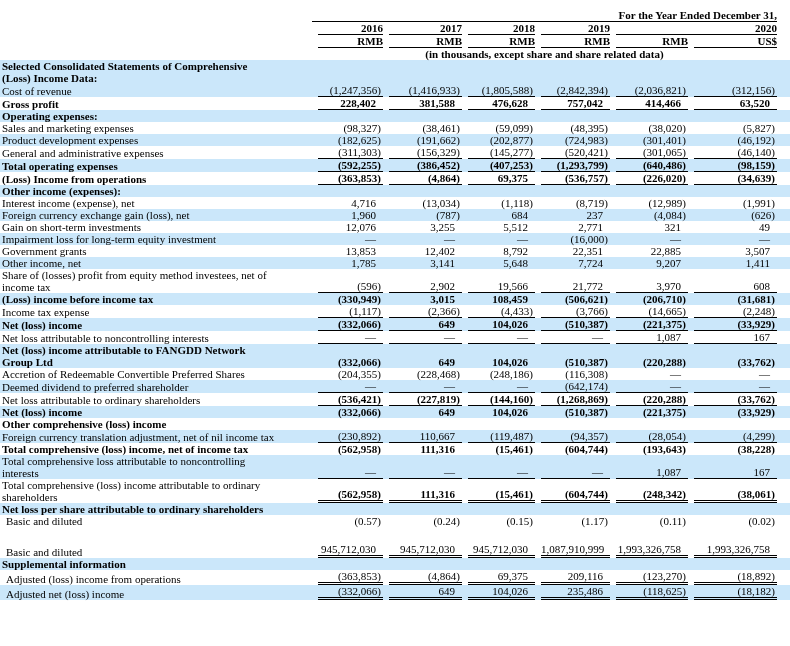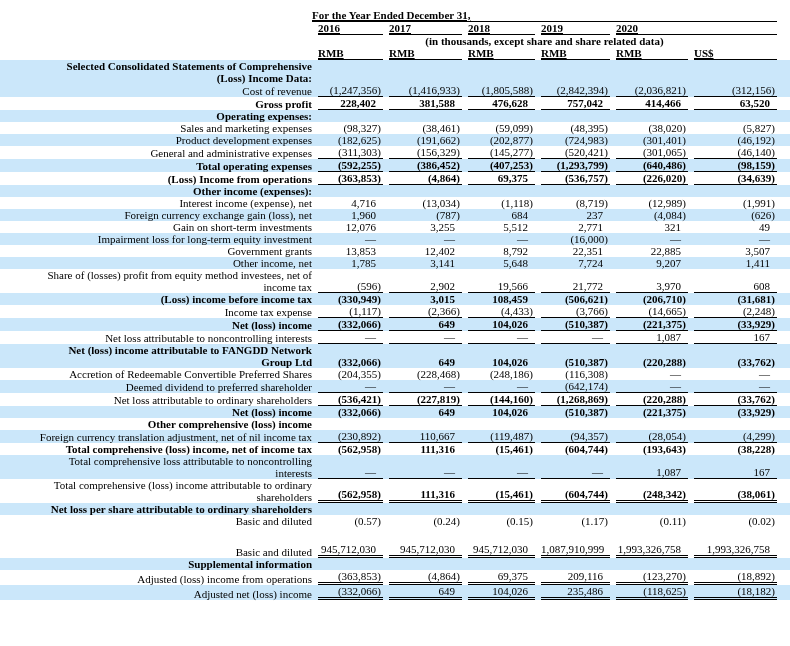--- a/index.html
+++ b/index.html
@@ -5,31 +5,31 @@
   html,body{margin:0;padding:0;background:#fff;}
   body{
     width:790px;height:646px;overflow:hidden;
     font-family:"Liberation Serif","DejaVu Serif",serif;
     font-size:11px;line-height:12px;color:#000;
   }
   .page{padding-top:9px;}
   table{border-collapse:collapse;table-layout:fixed;width:790px;}
   td{padding:0;vertical-align:bottom;}
   tr.shade{background:var(--stripe,#cbe7fa);}
-  .lbl{white-space:pre-line;padding-left:2px;text-align:right;}
+  .lbl{white-space:pre-line;padding-left:2px;}
   .ind{padding-left:6px;}
   .b{font-weight:bold;}
   .val{padding-left:6px;}
   .lastcol{padding-right:13px;}
   .val .d{text-align:right;padding-right:2px;min-height:12px;}
   .val .np{padding-right:7px;}
   .r-single .d,.d.r-single{border-bottom:1px solid #000;}
   .r-double .d,.d.r-double{border-bottom:3px double #000;}
   .hc{text-align:center;font-weight:bold;}
-  .hc .d{border-bottom:1px solid #000;text-align:left;padding-right:0;text-decoration:underline;}
+  .hc .d{border-bottom:1px solid #000;text-align:right;padding-right:0;}
   .note{text-align:center;font-weight:bold;}
   .spacer td{height:16px;}
 </style>
 </head>
 <body style="--stripe: #cbe7fa;">
 
 <div class="page">
   <table>
     <colgroup>
       <col style="width:312px">
@@ -58,45 +58,45 @@
           <td class="hc val">
             <div class="d">2018</div>
           </td>
           <td class="hc val">
             <div class="d">2019</div>
           </td>
           <td class="hc val lastcol" colspan="2">
             <div class="d">2020</div>
           </td>
         </tr>
+      <tr id="currency-row">
+          <td></td>
+          <td class="hc val">
+            <div class="d">RMB</div>
+          </td>
+          <td class="hc val">
+            <div class="d">RMB</div>
+          </td>
+          <td class="hc val">
+            <div class="d">RMB</div>
+          </td>
+          <td class="hc val">
+            <div class="d">RMB</div>
+          </td>
+          <td class="hc val">
+            <div class="d">RMB</div>
+          </td>
+          <td class="hc val lastcol">
+            <div class="d">US$</div>
+          </td>
+        </tr>
       <tr>
         <td></td>
         <td colspan="6" class="note lastcol">(in thousands, except share and share related data)</td>
       </tr>
-      <tr id="currency-row">
-          <td></td>
-          <td class="hc val">
-            <div class="d">RMB</div>
-          </td>
-          <td class="hc val">
-            <div class="d">RMB</div>
-          </td>
-          <td class="hc val">
-            <div class="d">RMB</div>
-          </td>
-          <td class="hc val">
-            <div class="d">RMB</div>
-          </td>
-          <td class="hc val">
-            <div class="d">RMB</div>
-          </td>
-          <td class="hc val lastcol">
-            <div class="d">US$</div>
-          </td>
-        </tr>
     </thead>
     <tbody id="tbody">
         <tr class="shade">
           <td class="lbl b">Selected Consolidated Statements of Comprehensive
 (Loss) Income Data:</td>
           <td class="val">
             <div class="d"></div>
           </td>
           <td class="val">
             <div class="d"></div>

